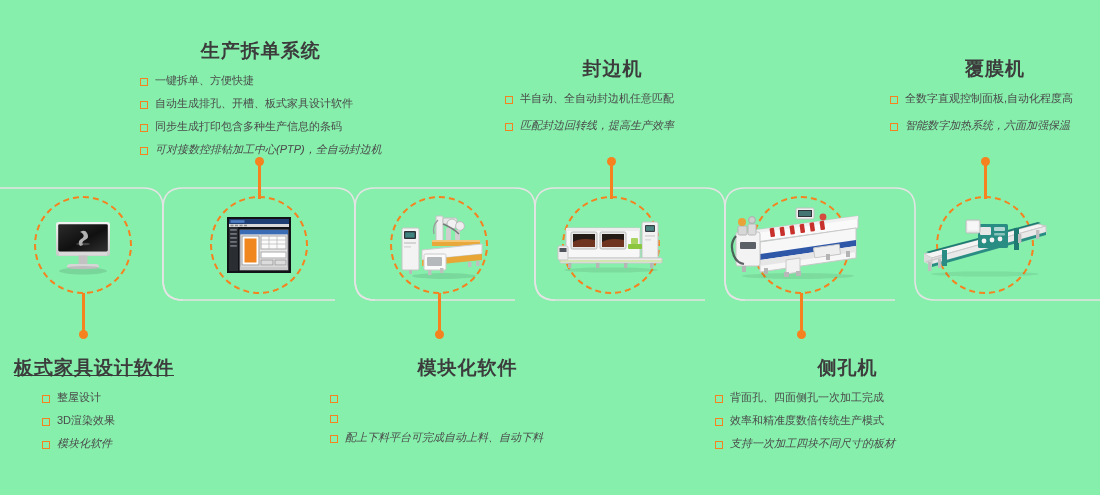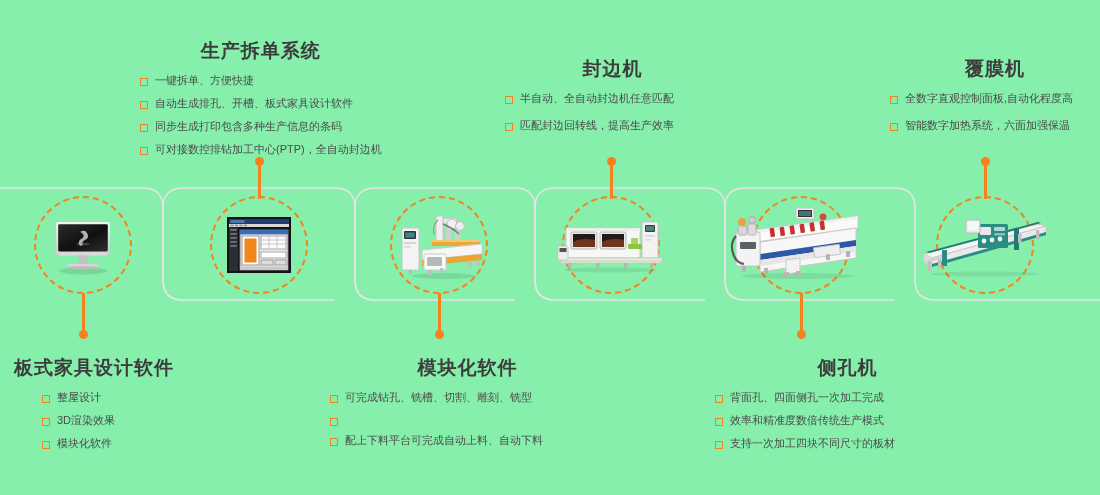--- a/index.html
+++ b/index.html
@@ -64,37 +64,37 @@
   }
   .block-title {
     color: #3c3c3c;
     font-size: 19px;
     font-weight: 600;
     letter-spacing: 1px;
     white-space: nowrap;
     margin: 0 0 9px 0;
   }
   .block-title.center { text-align: center; }
-  .block-title.left   { text-align: left; }
+  .block-title.left   { text-align: left; text-decoration: underline; }
 
   .bullets {
     list-style: none;
     margin: 0;
     padding: 0;
   }
   .bullets li {
     display: flex;
     align-items: flex-start;
     font-size: 11px;
     color: #4a4a4a;
     line-height: 1.45;
     margin-bottom: 7px;
     white-space: nowrap;
   }
-  .bullets li:last-child { margin-bottom: 0; }
+  .bullets li:last-child { margin-bottom: 0; font-style: italic; }
   .bullet-box {
     flex: 0 0 auto;
     width: 8px;
     height: 8px;
     border: 1px solid #F5821F;
     box-sizing: border-box;
     margin-right: 7px;
     margin-top: 5px;
     background: transparent;
   }
@@ -406,21 +406,20 @@
         <span class="bullet-text">模块化软件</span>
       </li>
     </ul>
   </div>
 
   <div class="block" style="left:330px; top:355px; width:275px;">
     <div class="block-title center">模块化软件</div>
     <ul class="bullets">
       <li>
         <span class="bullet-box"></span>
-        <span class="bullet-text">可完成钻孔、铣槽、切割、雕刻、铣型</span>
       </li>
       <li>
         <span class="bullet-box"></span>
       </li>
       <li>
         <span class="bullet-box"></span>
         <span class="bullet-text">配上下料平台可完成自动上料、自动下料</span>
       </li>
     </ul>
   </div>

